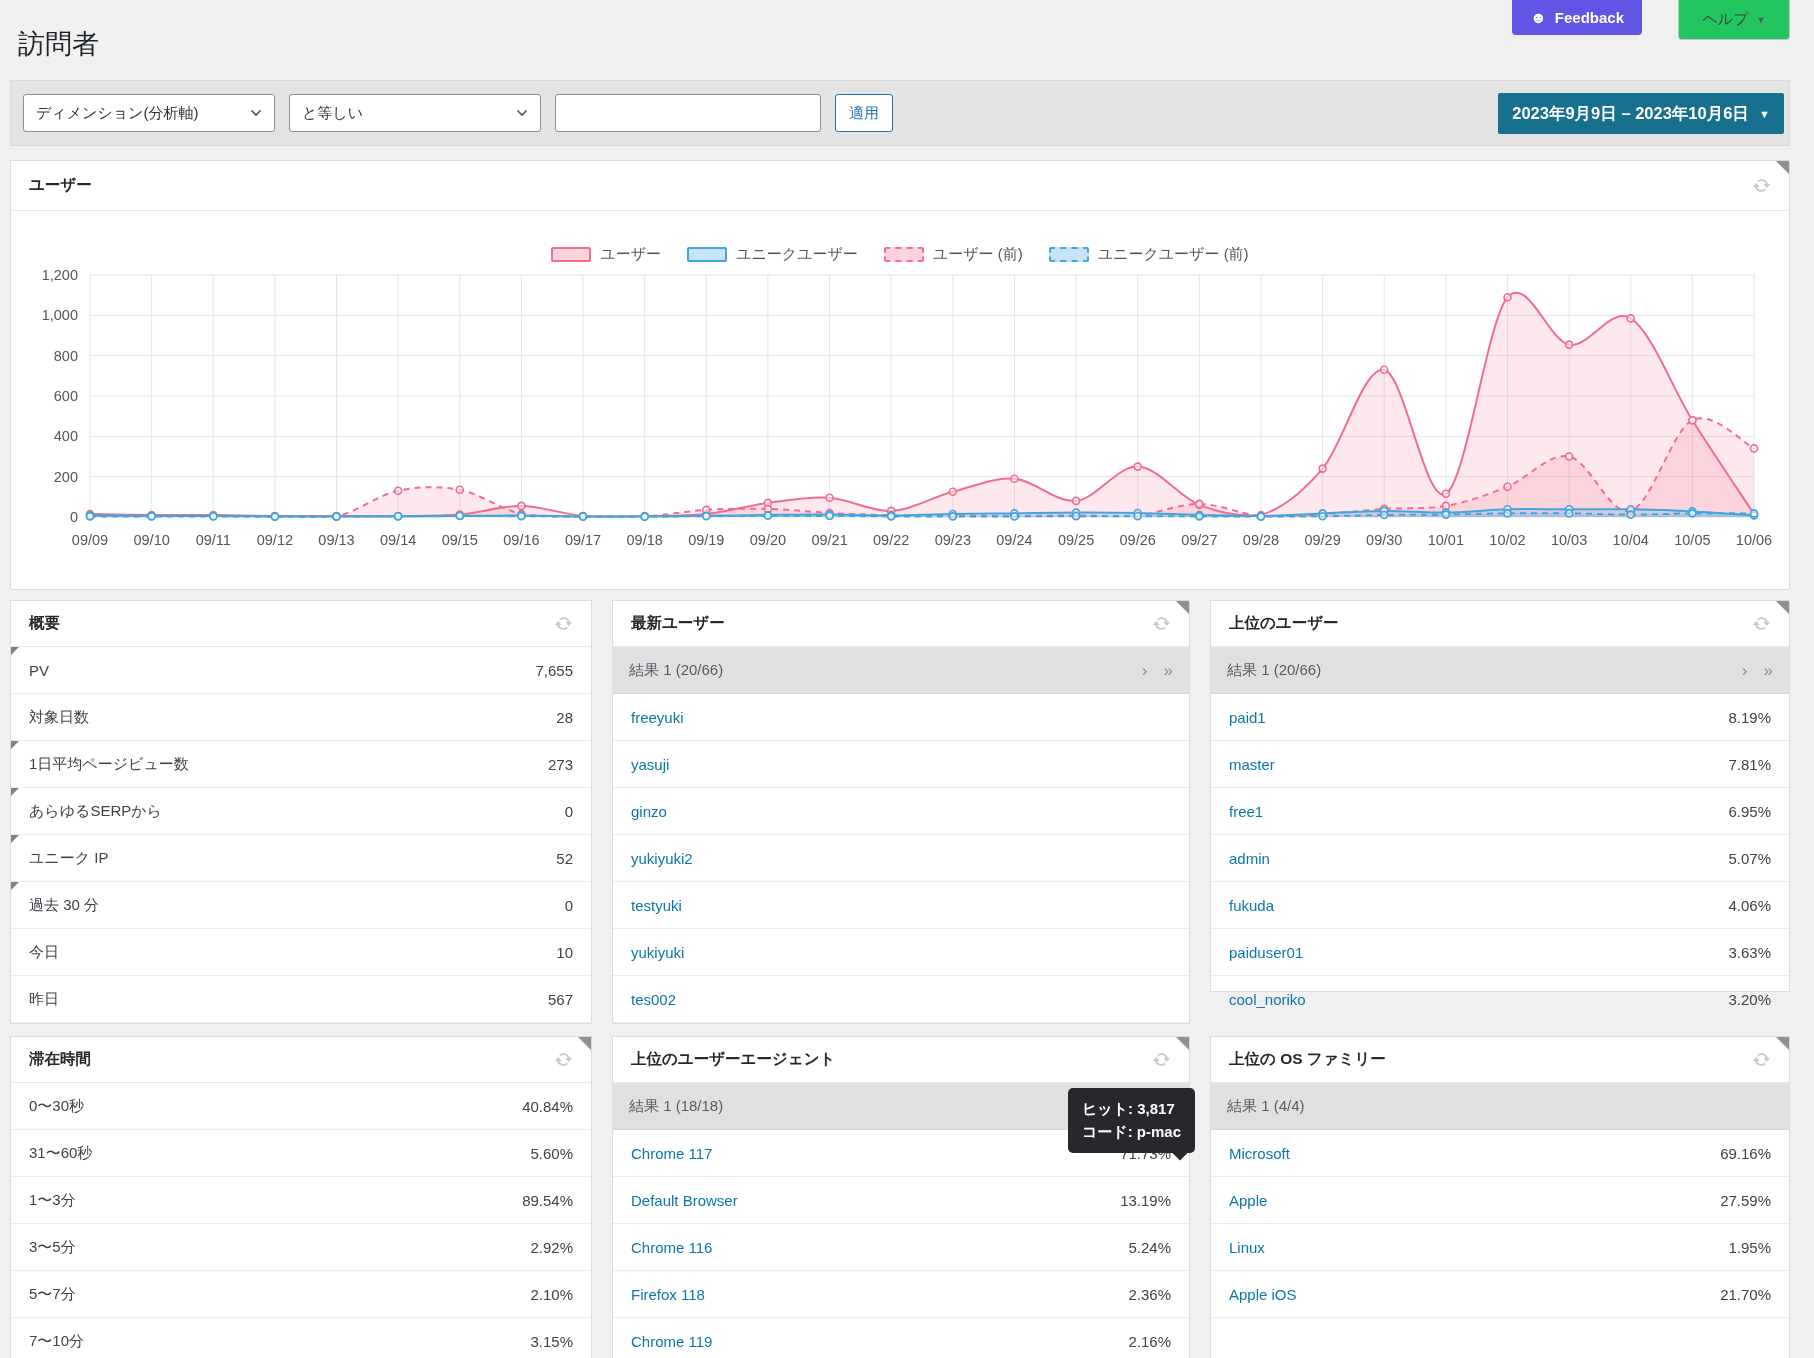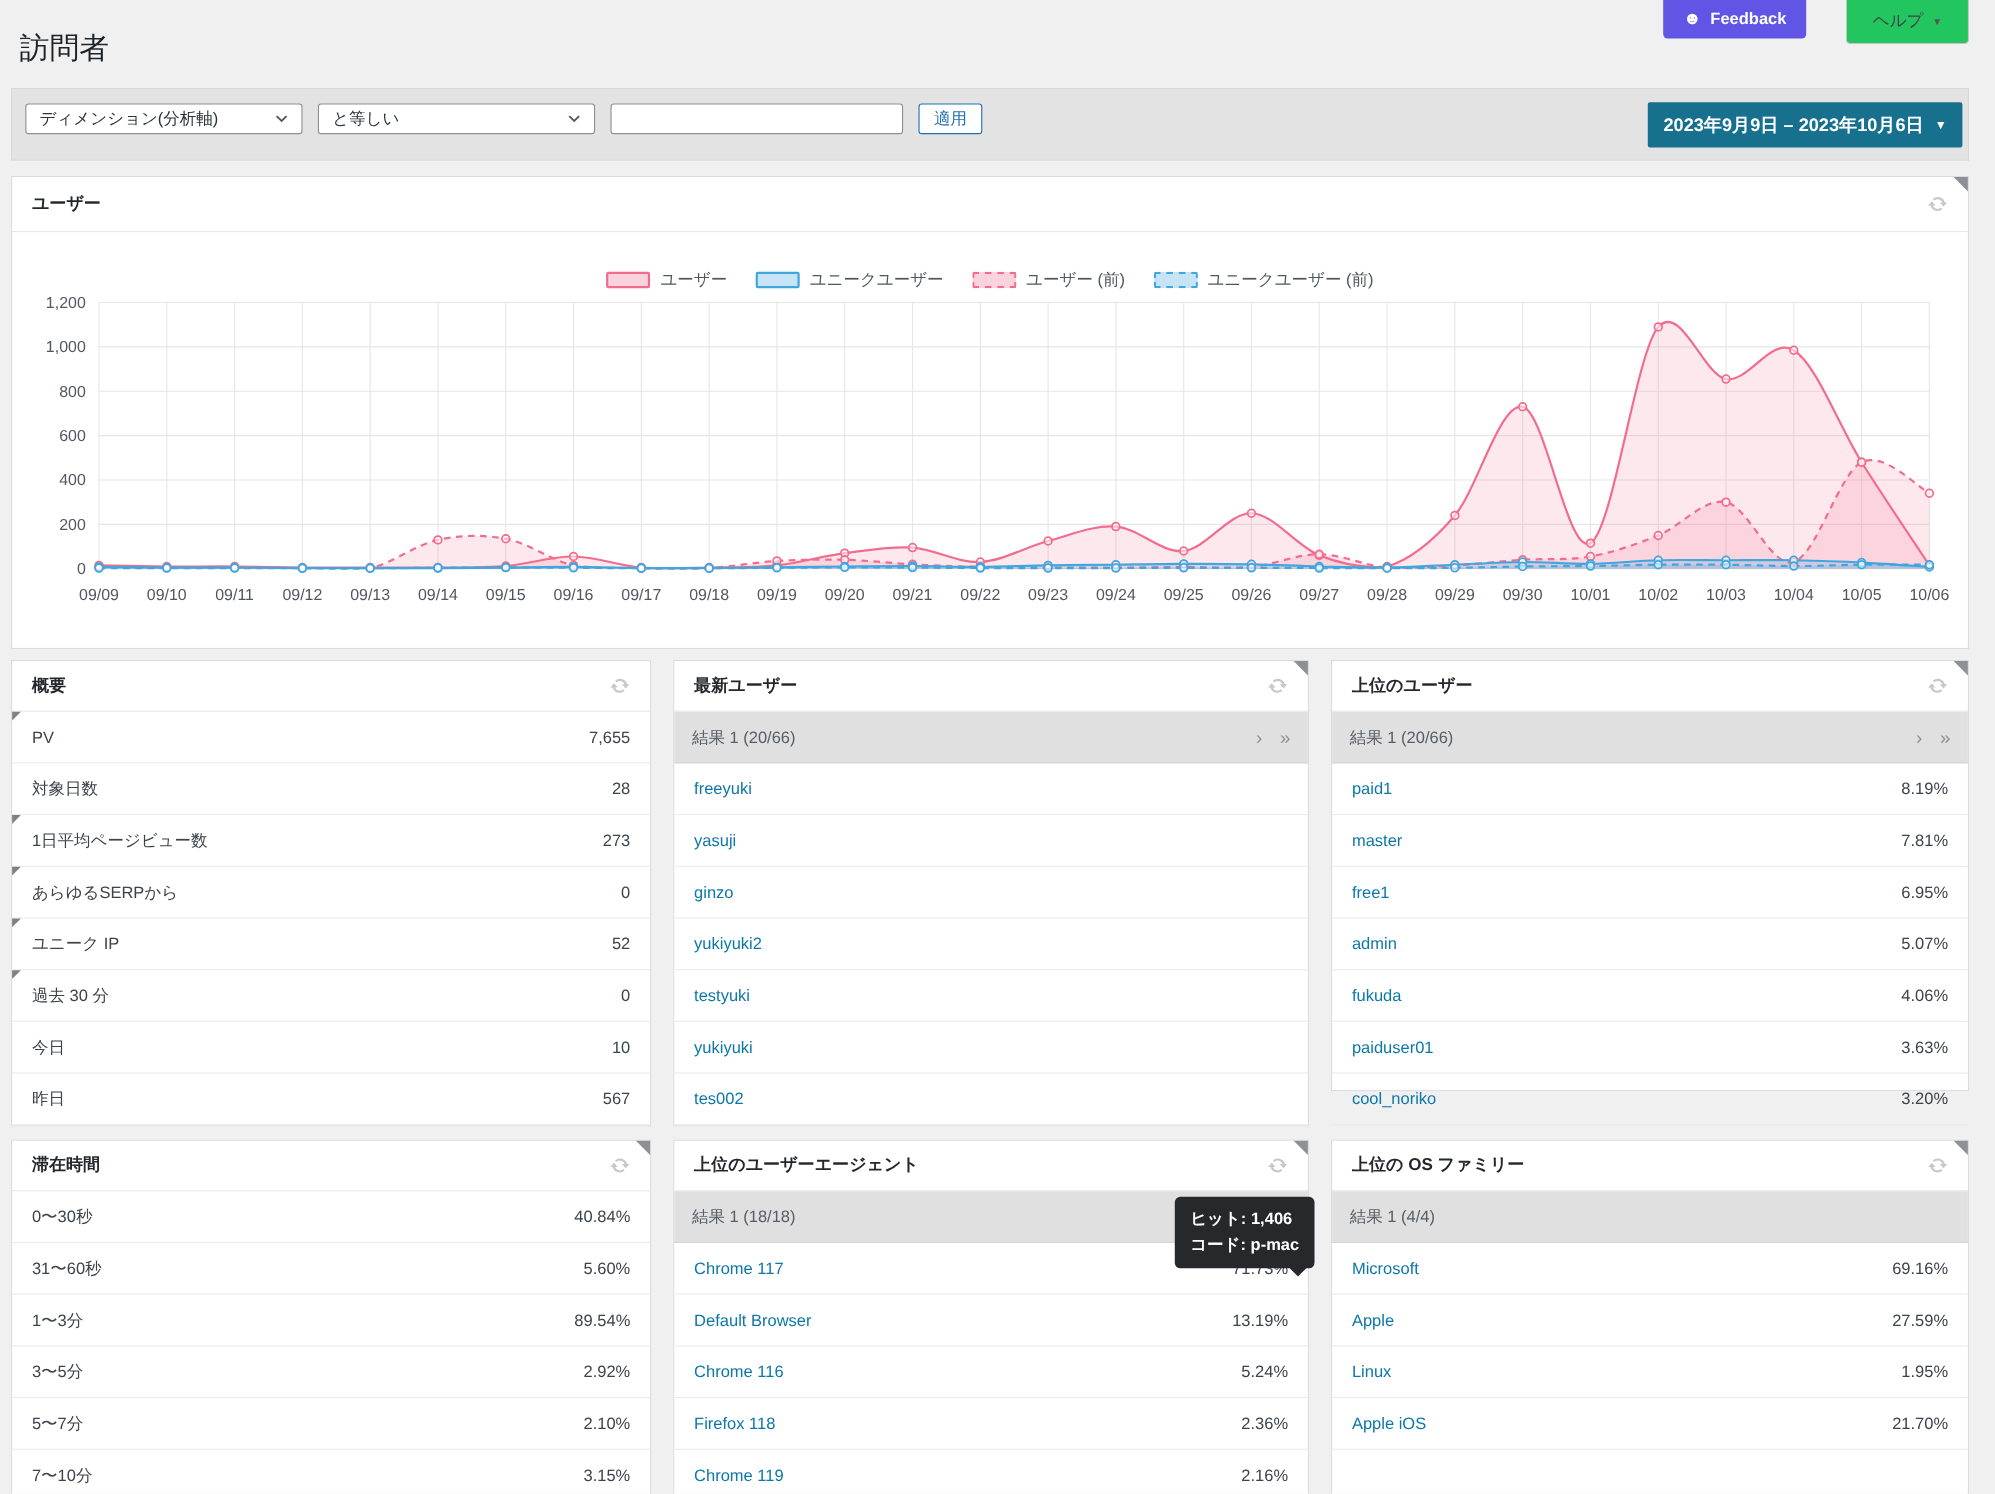--- a/index.html
+++ b/index.html
@@ -24,21 +24,21 @@
   .help-btn {
     position:absolute; left:1678px; top:0; width:112px; height:40px;
     background:#22c55e; border:1px solid #c3c4c7; border-top:none; border-radius:0 0 4px 4px;
     font-size:15px; color:#3c434a; display:flex; align-items:center; justify-content:center; gap:8px; cursor:pointer;
     font-family:inherit;
   }
   .help-btn .caret { font-size:9px; color:#50575e; }
 
   
   .filter-bar { position:absolute; left:10px; top:80px; width:1780px; height:66px; background:#e3e3e4; border:1px solid #d9d9da; }
-  .fsel, .finput, .fapply { position:absolute; top:13px; height:28px; background:#fff; border:1px solid #8c8f94; border-radius:3px; font-size:15px; color:#2c3338; }
+  .fsel, .finput, .fapply { position:absolute; top:13px; height:38px; background:#fff; border:1px solid #8c8f94; border-radius:3px; font-size:15px; color:#2c3338; }
   .fsel { display:flex; align-items:center; justify-content:space-between; padding:0 12px; cursor:pointer; }
   .fsel-1 { left:12px;  width:252px; }
   .fsel-2 { left:278px; width:252px; }
   .finput { left:544px; width:266px; padding:0 10px; font-family:inherit; }
   .fapply {
     left:824px; width:58px; border:1px solid #2271b1; color:#2271b1; background:#fff;
     font-size:15px; cursor:pointer; font-family:inherit; border-radius:3px;
   }
   .date-btn {
     position:absolute; right:5px; top:12px; height:41px; width:286px;
@@ -599,15 +599,15 @@
         <span class="val">1.95%</span>
       </div>
       <div class="p-row">
         <a class="lnk" href="#">Apple iOS</a>
         <span class="val">21.70%</span>
       </div>
     </div>
 </div>
 
 <div class="tooltip">
-  <div>ヒット: 1,406</div>
+  <div>ヒット: 3,817</div>
   <div>コード: p-mac</div>
 </div>
 
 </body></html>

